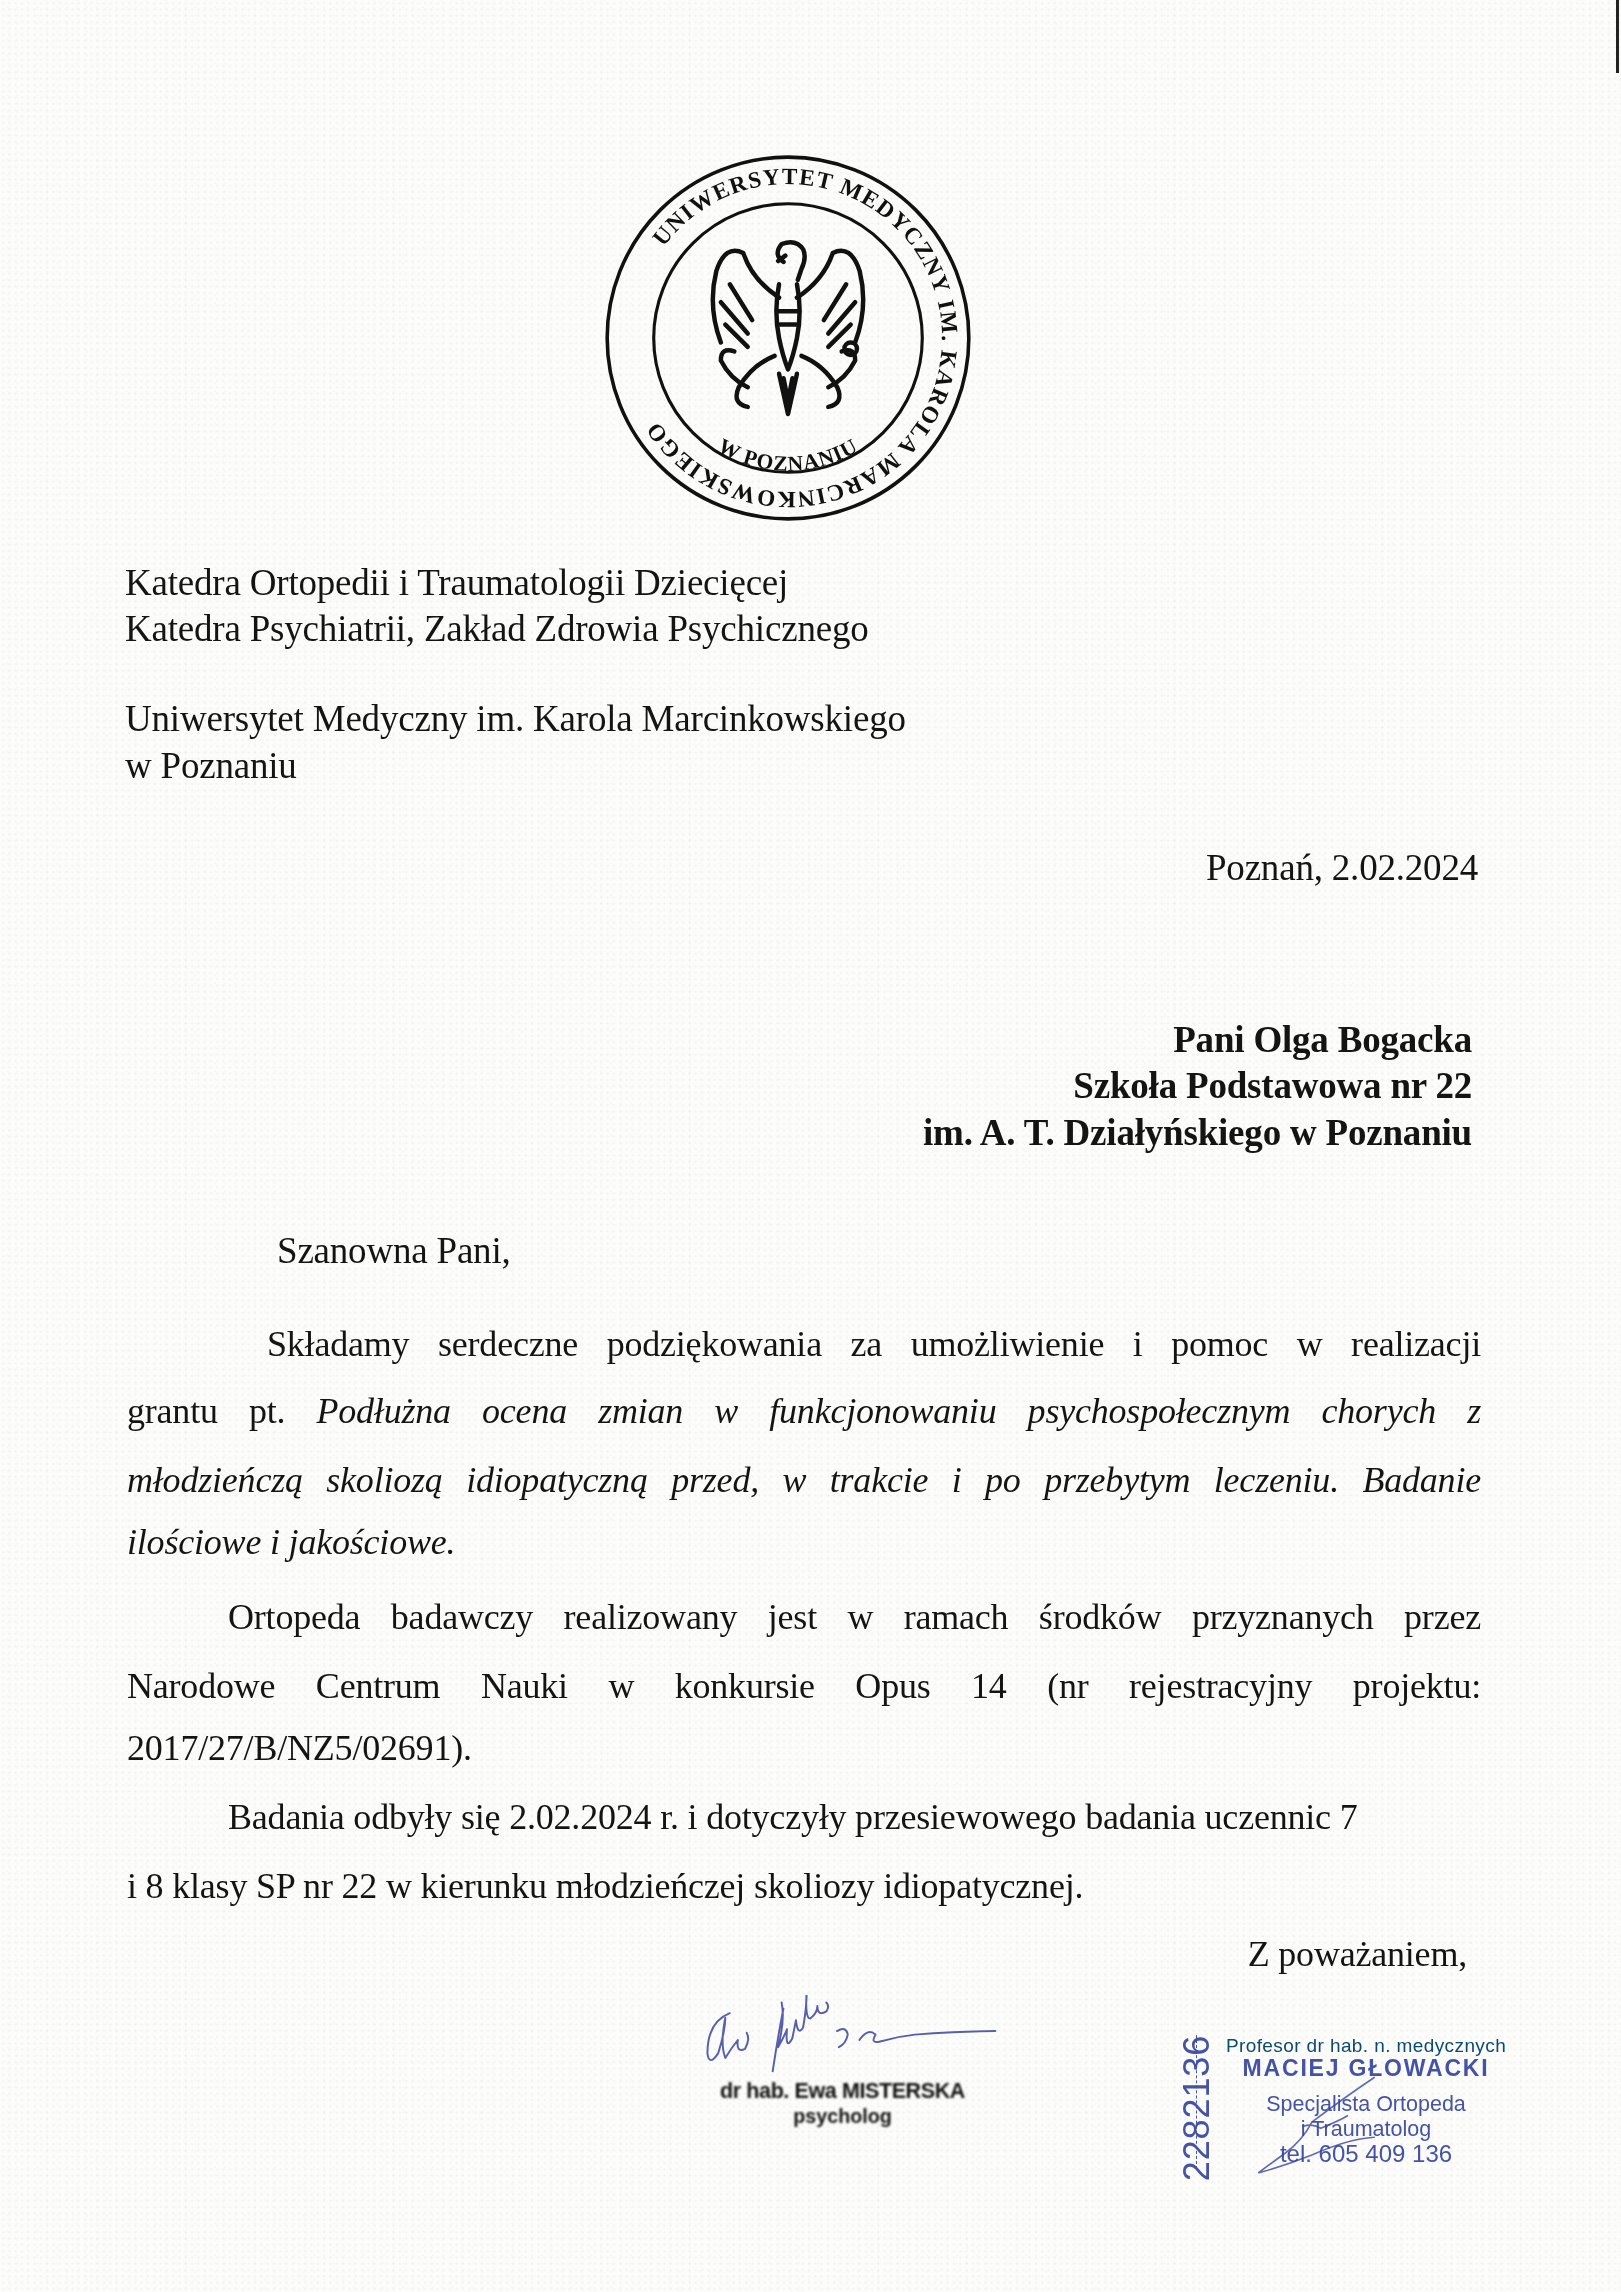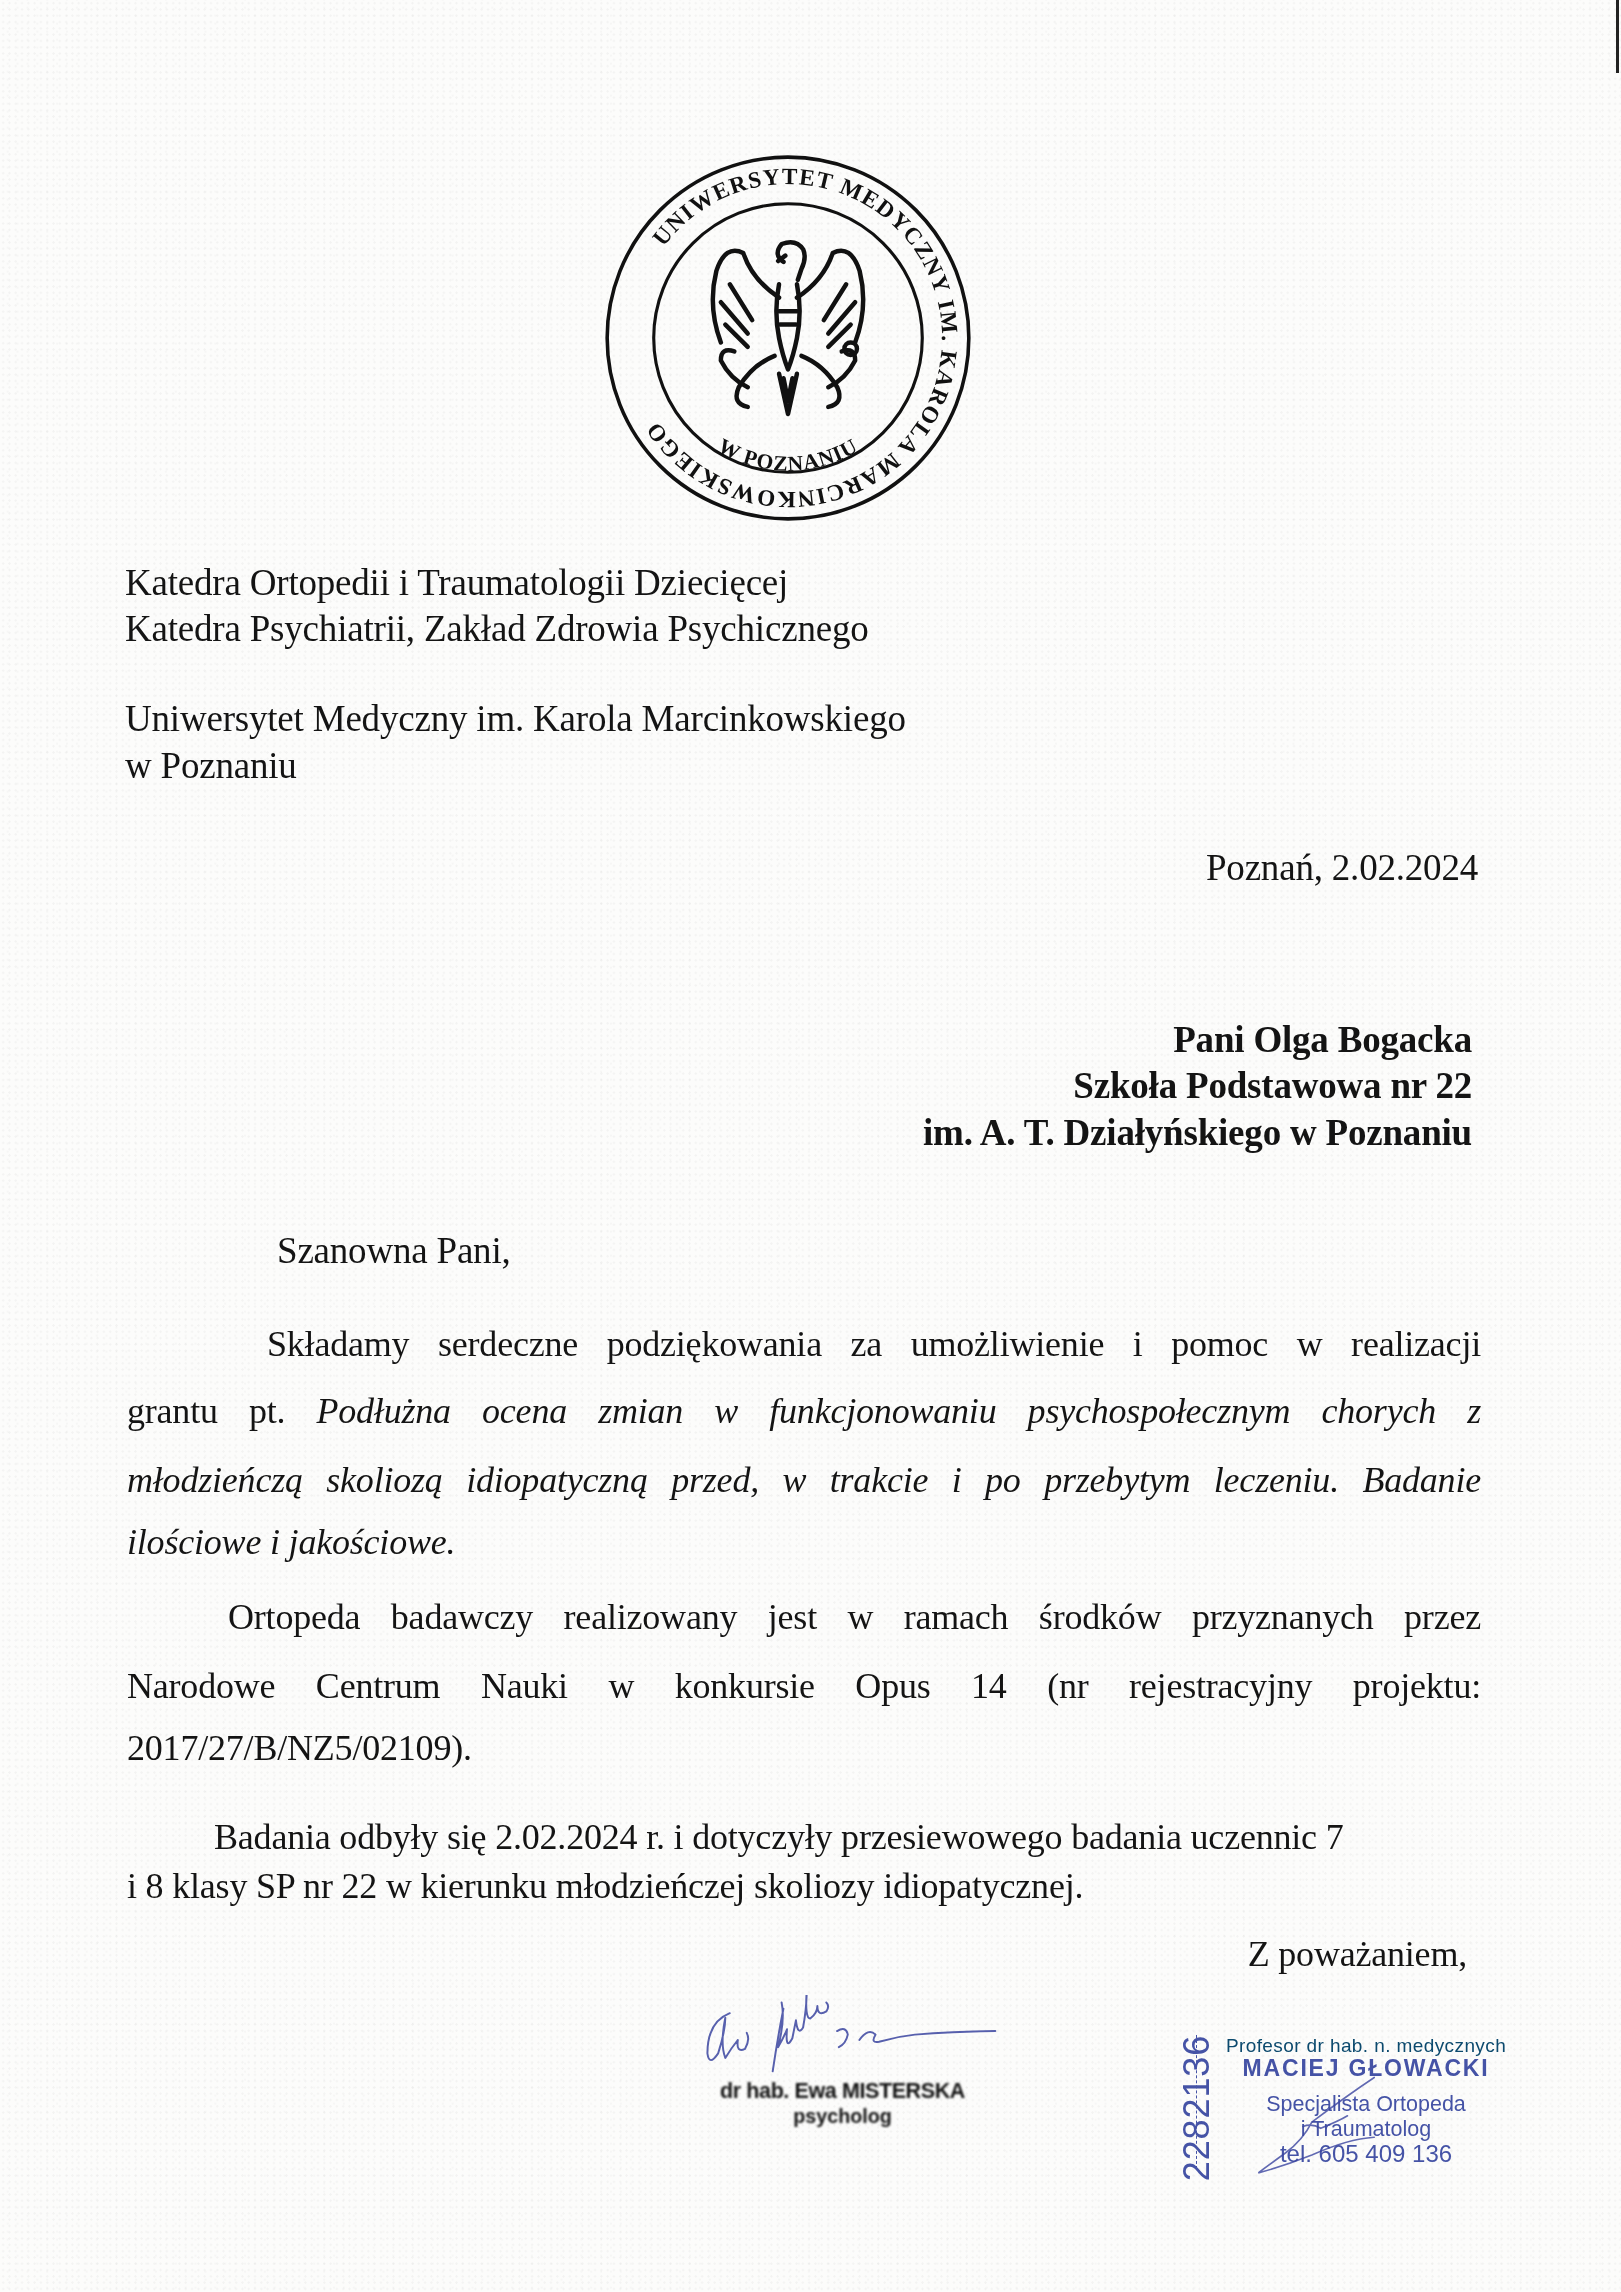--- a/index.html
+++ b/index.html
@@ -107,23 +107,23 @@
 
 <div class="abs hdr" style="left:269px; top:1227px;margin-left:8px;">Szanowna Pani,</div>
 
 <div class="justified body-line" style="left:267px; width:1214px; top:1317px;">Składamy serdeczne podziękowania za umożliwienie i pomoc w realizacji</div>
 <div class="justified body-line" style="top:1384px;"><span>grantu pt.</span> <em>Podłużna ocena zmian w funkcjonowaniu psychospołecznym chorych z</em></div>
 <div class="justified body-line" style="top:1453px;"><em>młodzieńczą skoliozą idiopatyczną przed, w trakcie i po przebytym leczeniu. Badanie</em></div>
 <div class="abs body-line" style="left:127px; top:1521px;"><em>ilościowe i jakościowe.</em></div>
 
 <div class="justified body-line" style="left:228px; width:1253px; top:1590px;">Ortopeda badawczy realizowany jest w ramach środków przyznanych przez</div>
 <div class="justified body-line" style="top:1659px;">Narodowe Centrum Nauki w konkursie Opus 14 (nr rejestracyjny projektu:</div>
-<div class="abs body-line" style="left:127px; top:1727px;">2017/27/B/NZ5/02109).</div>
+<div class="abs body-line" style="left:127px; top:1727px;">2017/27/B/NZ5/02691).</div>
 
-<div class="abs body-line" style="left:214px; top:1796px;margin-top:20px;">Badania odbyły się 2.02.2024 r. i dotyczyły przesiewowego badania uczennic 7</div>
+<div class="abs body-line" style="left:228px; top:1796px;">Badania odbyły się 2.02.2024 r. i dotyczyły przesiewowego badania uczennic 7</div>
 <div class="abs body-line" style="left:127px; top:1865px;">i 8 klasy SP nr 22 w kierunku młodzieńczej skoliozy idiopatycznej.</div>
 
 <div class="abs body-line right" style="right:154px; top:1933px;">Z poważaniem,</div>
 
 <svg class="sig1" viewBox="0 0 340 100">
   <g fill="none" stroke="#3b45a0" stroke-width="2.2" stroke-linecap="round" stroke-linejoin="round" opacity="0.85">
     <path d="M40,20 q-25,10 -25,45 q2,15 12,0 q8,-25 8,-40 q-6,30 0,45 q6,-10 14,-20 q-2,15 8,10 q6,-10 2,-18"></path>
     <path d="M100,15 q-6,30 -12,70 M98,8 q4,20 -4,50 q6,-10 10,-20 q-2,25 6,10 q2,-10 4,-20 q2,18 8,8 q4,-22 4,-40 q-2,30 4,30 q8,-6 8,-14 q0,12 10,6 q4,-6 0,-10"></path>
     <path d="M160,40 q10,-6 12,4 q-2,10 -10,14 M185,50 q10,-14 18,-6 q-6,10 4,8 q20,-6 40,-8 q40,-3 90,-4"></path>
   </g>

